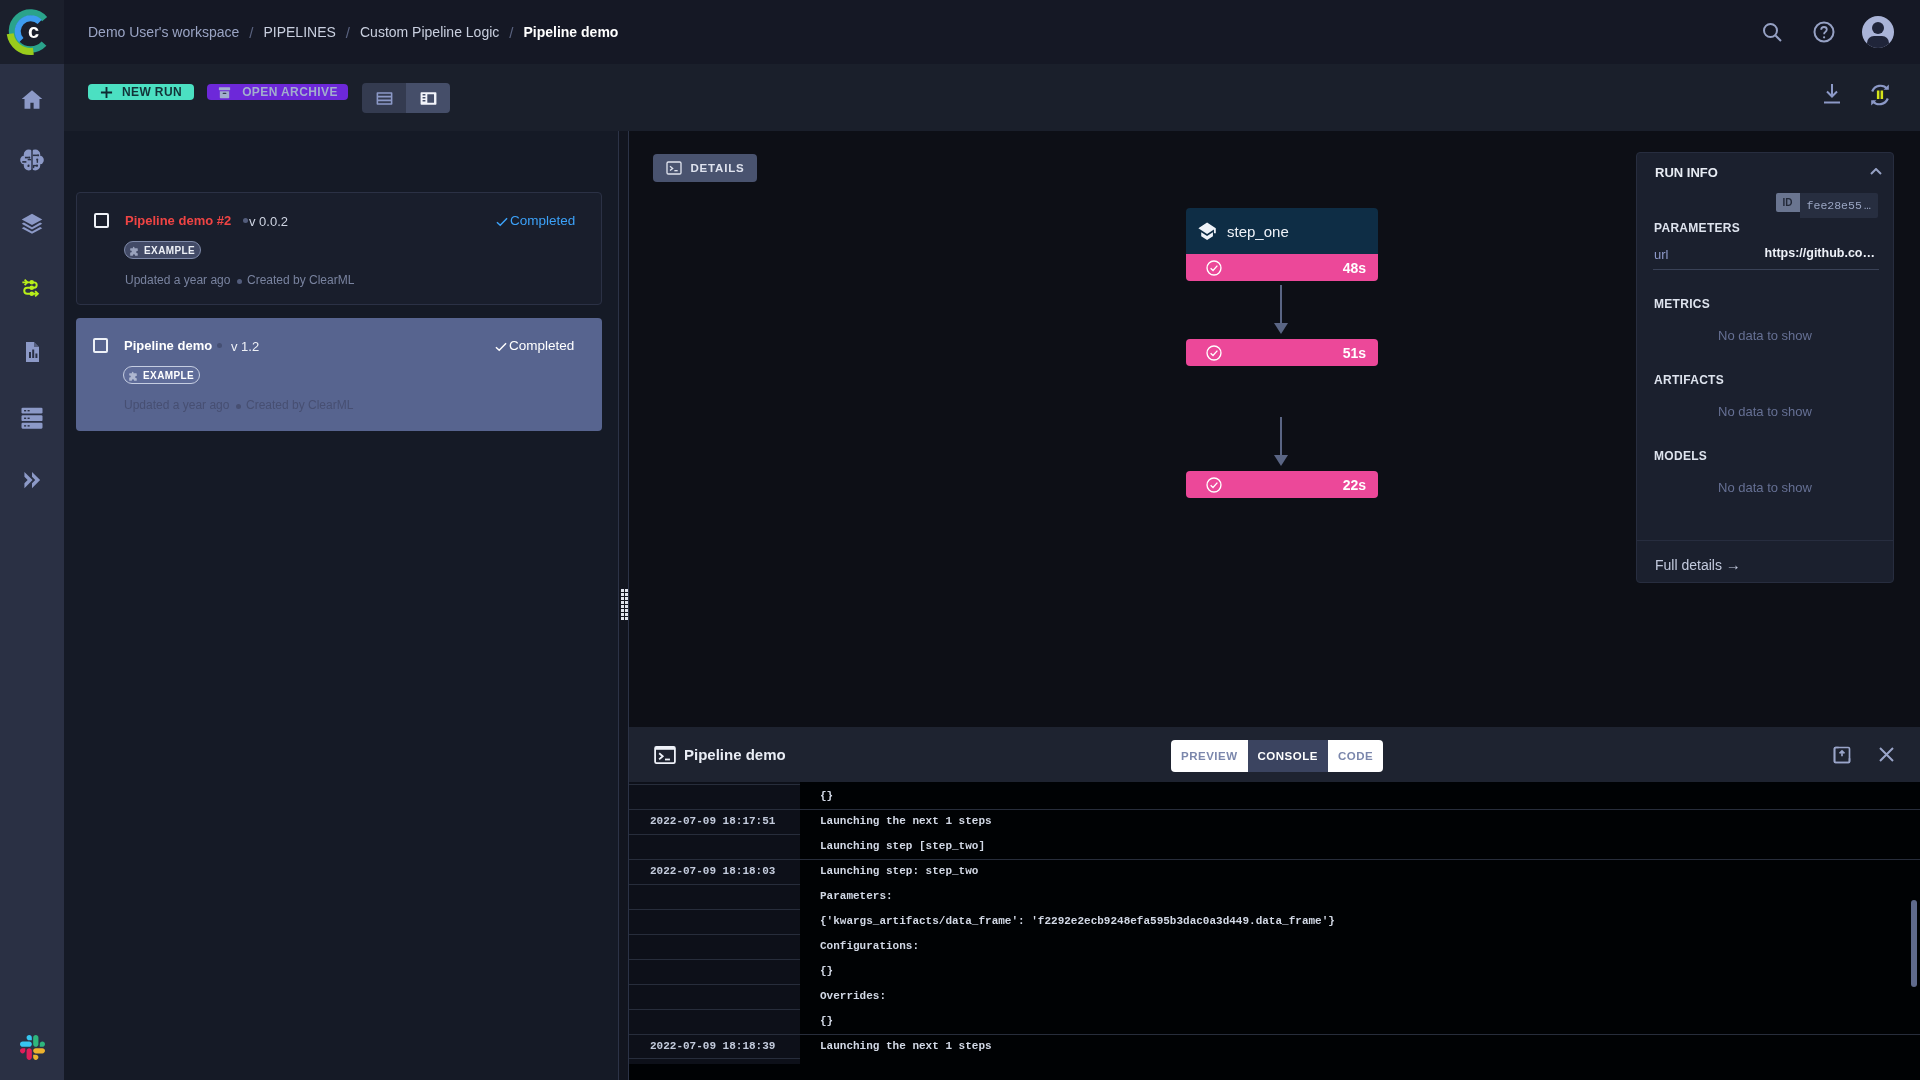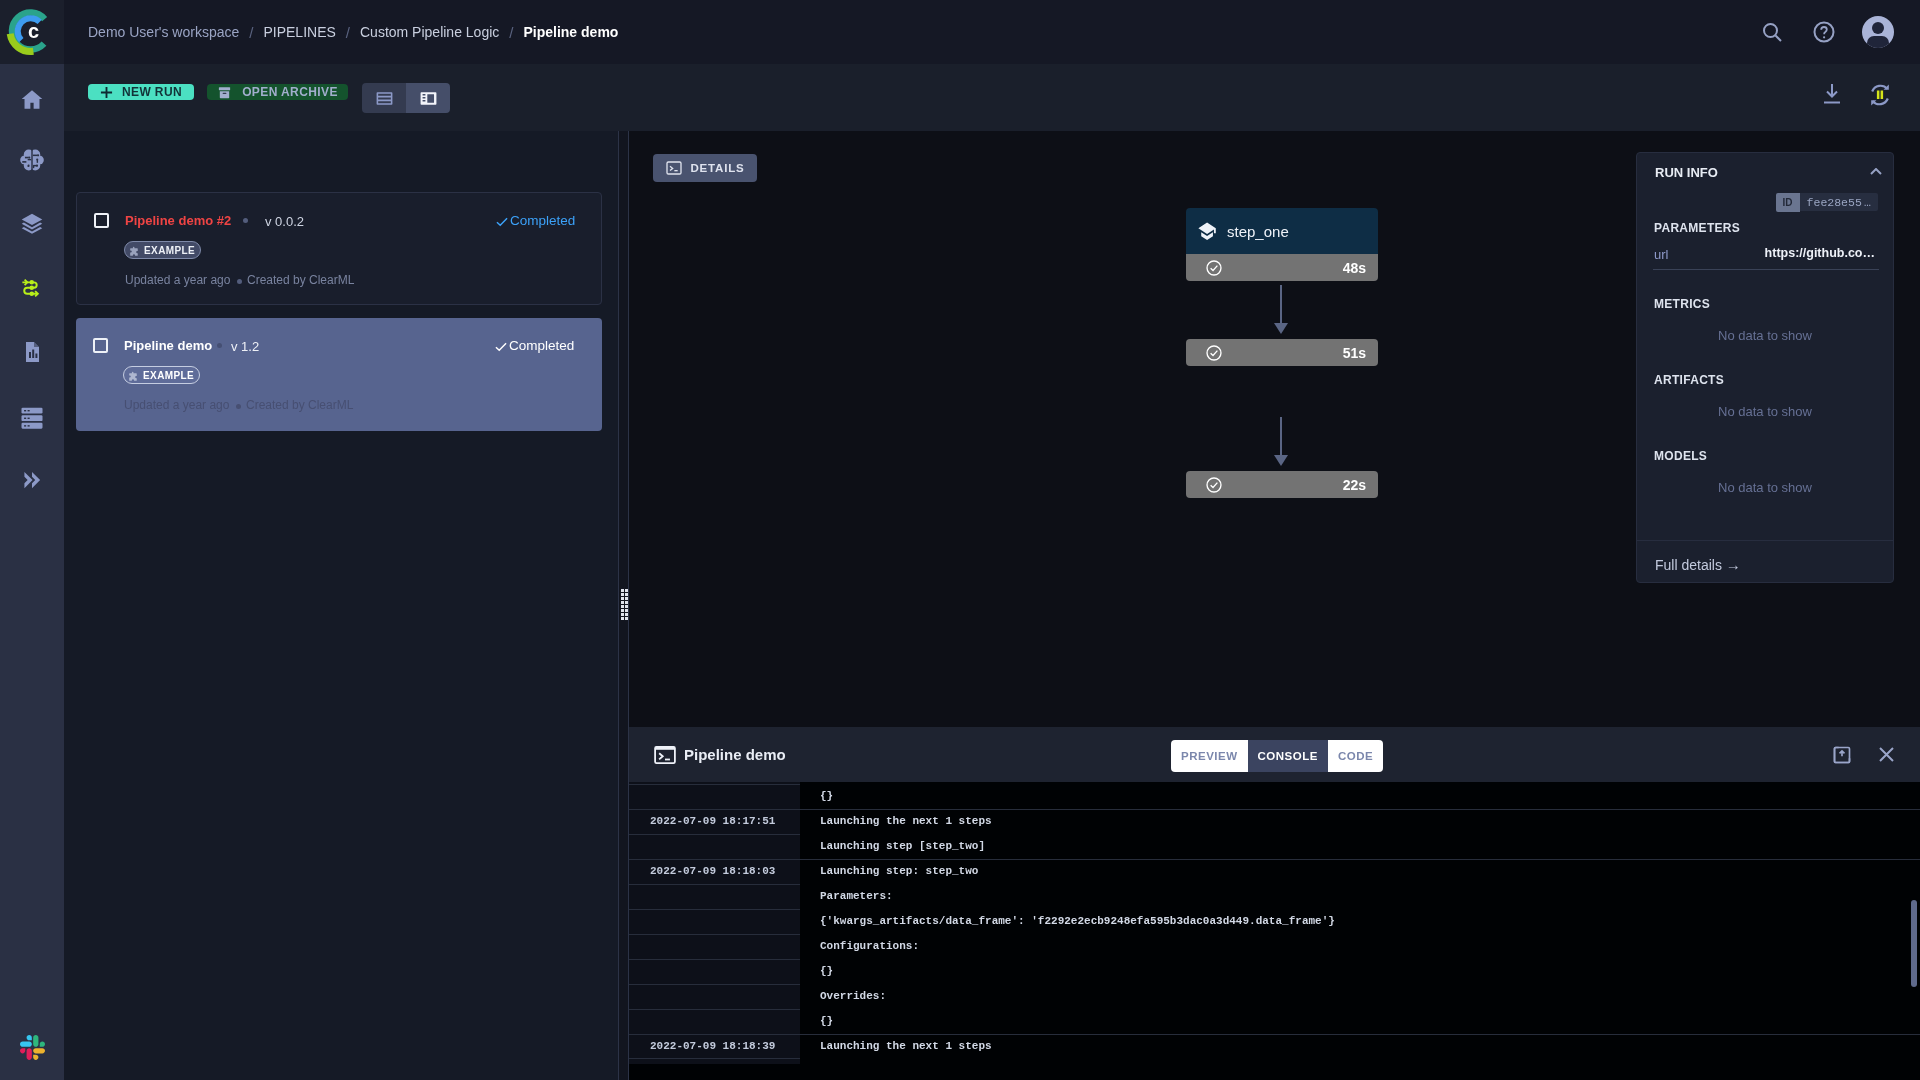--- a/index.html
+++ b/index.html
@@ -12,40 +12,40 @@
   #crumbs .sep { color:#5a6380; margin:0 10px; font-size:15px; }
   #crumbs .lt { color:#c9cfdf; }
   #crumbs .cur { color:#ffffff; font-weight:bold; }
   
   #sidebar { position:absolute; left:0; top:64px; width:64px; height:1016px; background:#2a3044; }
   .side-ic { position:absolute; left:0; width:64px; display:flex; justify-content:center; }
   
   #toolbar { position:absolute; left:64px; top:64px; width:1856px; height:67px; background:#1a1f2b; }
   .btn { position:absolute; top:20px; height:16px; border-radius:4px; display:flex; align-items:center; justify-content:center; font-size:12px; font-weight:bold; letter-spacing:0.4px; }
   #btn-newrun { left:24px; width:106px; background:#4be0c2; color:#123338; }
-  #btn-archive { left:143px; width:141px; background:#14532d; color:#a2aecd; }
+  #btn-archive { left:143px; width:141px; background:#6d28d9; color:#a2aecd; }
   #toggle { position:absolute; left:298px; top:19px; width:88px; height:30px; border-radius:4px; overflow:hidden; display:flex; }
   #toggle .seg { width:44px; height:30px; display:flex; align-items:center; justify-content:center; }
   #toggle .seg.l { background:#343b50; }
   #toggle .seg.r { background:#454e69; }
   
   #leftpanel { position:absolute; left:64px; top:131px; width:554px; height:949px; background:#151a26; }
   #listheader { position:absolute; left:0; top:0; width:554px; height:47px; border-bottom:1px solid #232939; }
   .cbx { width:15px; height:15px; border:2px solid #eef1f7; border-radius:2px; background:transparent; }
   .card { position:absolute; left:12px; width:526px; height:113px; border-radius:4px; }
   #card1 { top:61px; background:#191e2c; border:1px solid #2b3145; }
   #card2 { top:187px; background:#57648f; }
   .tag { position:absolute; left:47px; top:48px; height:18px; border-radius:9px; display:flex; align-items:center; font-size:10px; font-weight:bold; letter-spacing:0.4px; padding:0 5px 0 19px; }
   
   #divider { position:absolute; left:618px; top:131px; width:11px; height:949px; background:#12151f; border-left:1px solid #2c3347; border-right:1px solid #2c3347; }
   
   #graph { position:absolute; left:629px; top:131px; width:1291px; height:596px; background:#0d0f16; }
   .node { position:absolute; left:557px; width:192px; border-radius:4px; overflow:hidden; }
   .node .hd { height:46px; background:#0e2d45; display:flex; align-items:center; padding-left:11px; color:#eef2f8; font-size:15px; }
-  .node .bar { height:27px; background:#737373; display:flex; align-items:center; padding:0 12px 0 19px; color:#fff; font-size:14px; font-weight:bold; }
+  .node .bar { height:27px; background:#ec4899; display:flex; align-items:center; padding:0 12px 0 19px; color:#fff; font-size:14px; font-weight:bold; }
   .arrow { position:absolute; left:651px; width:2px; background:#5a6584; }
   .arrowhead { position:absolute; left:645px; width:0; height:0; border-left:7px solid transparent; border-right:7px solid transparent; border-top:11px solid #5a6584; }
   
   #runinfo { position:absolute; left:1007px; top:21px; width:258px; height:431px; background:#1b202e; border:1px solid #272d3f; border-radius:4px; color:#e8ecf4; }
   .ri-h { font-size:12px; font-weight:bold; color:#dee3ee; letter-spacing:0.3px; }
   .nodata { position:absolute; width:100%; text-align:center; font-size:13px; color:#667094; }
   
   #console { position:absolute; left:629px; top:727px; width:1291px; height:353px; background:#000204; }
   #con-header { position:absolute; left:0; top:0; width:1291px; height:55px; background:#1e2330; }
   #tabs { position:absolute; left:542px; top:13px; height:32px; display:flex; background:#ffffff; border-radius:4px; overflow:hidden; }
@@ -222,21 +222,21 @@
     <path d="M5.2 24.4v-5.2h5.2z" fill="#8c99c7"></path>
     <rect x="10.9" y="9.5" width="2.5" height="8.5" fill="#d6e41a"></rect>
       <rect x="14.6" y="9.5" width="2.5" height="8.5" fill="#d6e41a"></rect>
   </svg>
 </div>
 <div id="leftpanel">
   <div id="card1" class="card">
     <div class="cbx abs" style="left:17px;top:20px"></div>
     <div class="abs" style="left:48px;top:20px;font-size:13px;font-weight:bold;color:#ef4444">Pipeline demo #2</div>
     <div class="abs" style="left:166px;top:25px;width:5px;height:5px;border-radius:50%;background:#535d7c"></div>
-    <div class="abs" style="left:188px;top:21px;font-size:13px;color:#ced4e2">v 0.0.2</div>
+    <div class="abs" style="left:172px;top:21px;font-size:13px;color:#ced4e2">v 0.0.2</div>
     <svg class="abs" style="left:419px;top:24px" width="12" height="10" viewBox="0 0 13 10" fill="none" stroke="#3ca2f9" stroke-width="1.6">
         <path d="M1 5.2 4.6 8.6 12 1"></path>
       </svg>
     <div class="abs" style="left:433px;top:20px;font-size:13.5px;color:#3ca2f9">Completed</div>
     <div class="tag" style="border:1px solid #7e89a8;background:#424a66;color:#eef1f7">
       <svg class="abs" style="left:3px;top:2.5px" width="13" height="13" viewBox="0 0 24 24" fill="#9aa3bd">
           <path d="M10 3a2 2 0 0 1 2 2v1h5a1 1 0 0 1 1 1v4h-1a2 2 0 1 0 0 4h1v4a1 1 0 0 1-1 1h-4v-1a2 2 0 1 0-4 0v1H5a1 1 0 0 1-1-1v-5h1a2 2 0 1 0 0-4H4V7a1 1 0 0 1 1-1h4V5a2 2 0 0 1 1-2z"></path>
         </svg>
       EXAMPLE</div>
     <div class="abs" style="left:48px;top:80px;font-size:12px;color:#79839f">Updated a year ago</div>
@@ -308,21 +308,21 @@
         <span style="margin-left:auto">22s</span>
       </div>
   </div>
   <div id="runinfo">
     <div class="abs" style="left:18px;top:12px;font-size:13px;font-weight:bold">RUN INFO</div>
     <svg class="abs" style="left:233px;top:15px" width="12" height="7" viewBox="0 0 12 7" fill="none" stroke="#96a1c4" stroke-width="2">
         <path d="M1 6 6 1l5 5"></path>
       </svg>
     <div class="abs" style="right:15px;top:40px;height:19px;display:flex">
       <div style="width:24px;height:19px;background:#6a7590;border-radius:2px 0 0 2px;display:flex;align-items:center;justify-content:center;color:#232938;font-size:10px;font-weight:bold">ID</div>
-      <div style="height:18px;background:#272e40;border-radius:0 2px 2px 0;display:flex;align-items:center;padding:0 7px;color:#9aa5c2;font-family:'Liberation Mono',monospace;font-size:11.5px">fee28e55 …</div>
+      <div style="height:25px;background:#272e40;border-radius:0 2px 2px 0;display:flex;align-items:center;padding:0 7px;color:#9aa5c2;font-family:'Liberation Mono',monospace;font-size:11.5px">fee28e55 …</div>
     </div>
     <div class="ri-h abs" style="left:17px;top:68px">PARAMETERS</div>
     <div class="abs" style="left:17px;top:94px;font-size:13px;color:#8e99c9">url</div>
     <div class="abs" style="right:18px;top:93px;font-size:12.5px;font-weight:bold;color:#eef1f8">https://github.co…</div>
     <div class="abs" style="left:16px;top:116px;width:226px;height:1px;background:#3a4257"></div>
     <div class="ri-h abs" style="left:17px;top:144px">METRICS</div>
     <div class="nodata" style="top:175px">No data to show</div>
     <div class="ri-h abs" style="left:17px;top:220px">ARTIFACTS</div>
     <div class="nodata" style="top:251px">No data to show</div>
     <div class="ri-h abs" style="left:17px;top:296px">MODELS</div>

